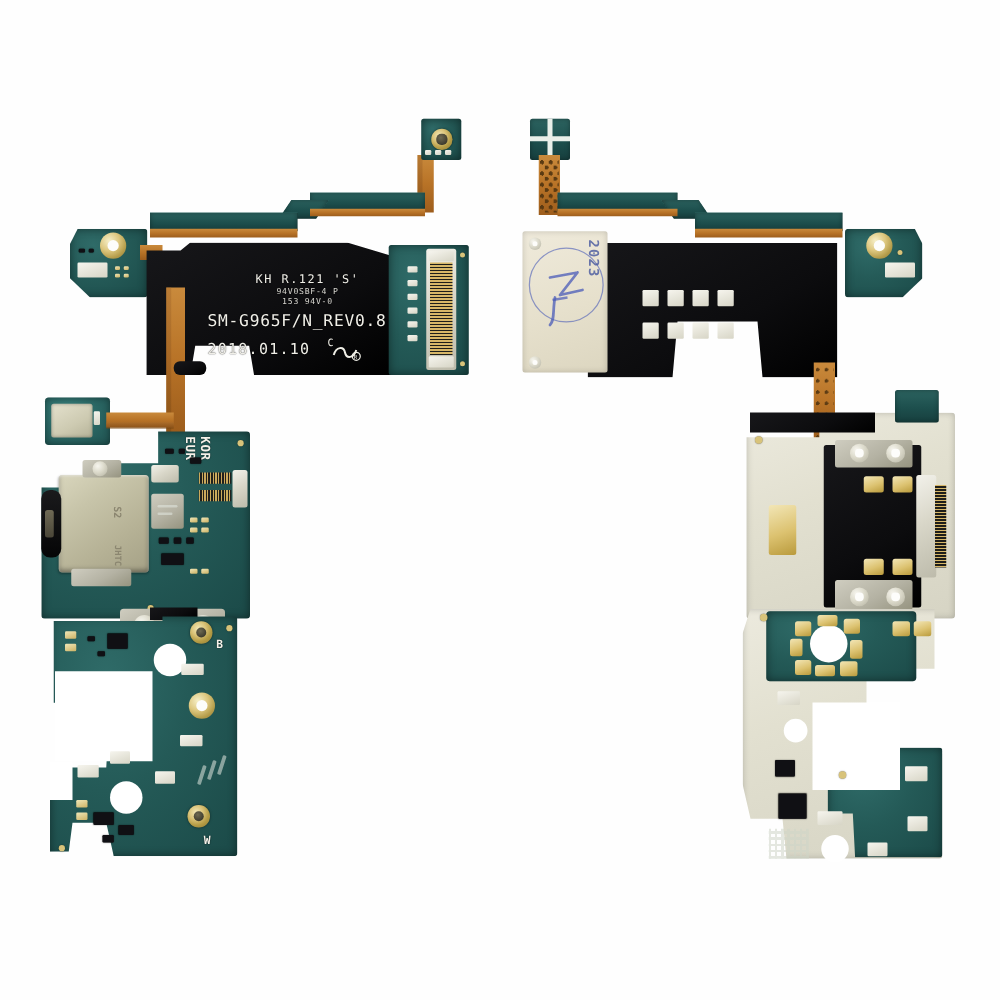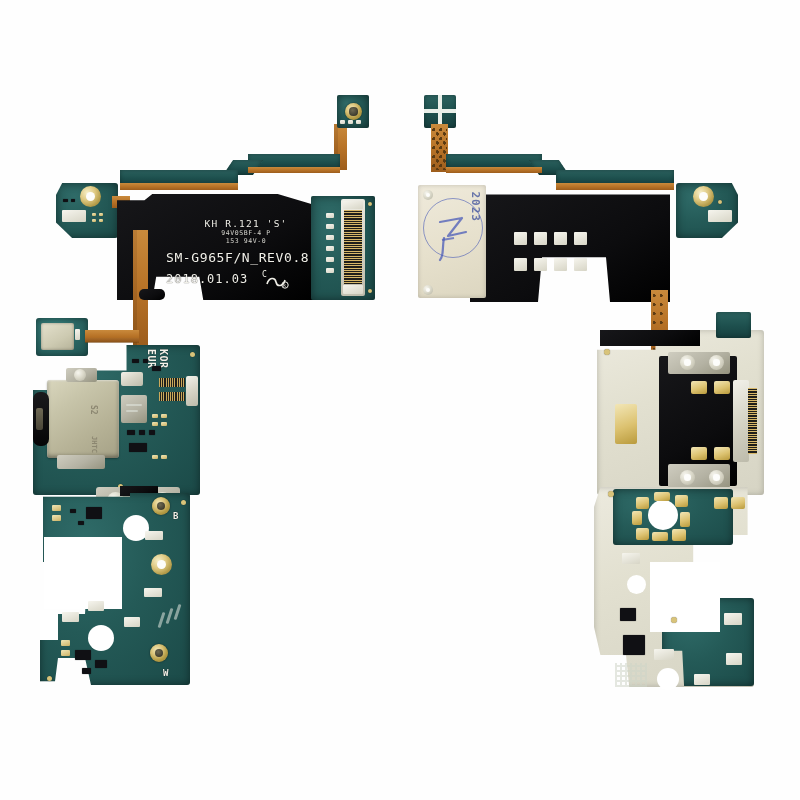--- a/index.html
+++ b/index.html
@@ -136,21 +136,21 @@
 
     <div class="abs flex-cu" style="left:133px;top:230px;width:15px;height:116px;"></div>
     <div class="abs flex-cu-d" style="left:133px;top:230px;width:4px;height:116px;opacity:.45;"></div>
     <div class="abs blk rnd" style="left:139px;top:289px;width:26px;height:11px;border-radius:5px;"></div>
 
     <div class="abs" id="label-block">
       <div class="l-code">KH R.121 'S'</div>
       <div class="l-tiny">94V0SBF-4 P</div>
       <div class="l-tiny">153 94V-0</div>
       <div class="l-model">SM-G965F/N_REV0.8</div>
-      <div class="l-date">2018.01.03</div>
+      <div class="l-date">2018.01.10</div>
     </div>
 
     <div class="abs" style="left:262px;top:268px;width:28px;height:22px;color:#efeee6;">
       <svg width="28" height="22" viewBox="0 0 28 22">
         <text x="0" y="9" font-size="8" fill="#efeee6" font-family="monospace">C</text>
         <path d="M5 16 C7 9,13 9,14 14 C15 19,21 19,23 12" stroke="#efeee6" stroke-width="1.6" fill="none"></path>
         <circle cx="23" cy="17" r="3.2" stroke="#efeee6" stroke-width="1" fill="none"></circle>
         <text x="21" y="19" font-size="4.5" fill="#efeee6" font-family="monospace">R</text>
       </svg>
     </div>

